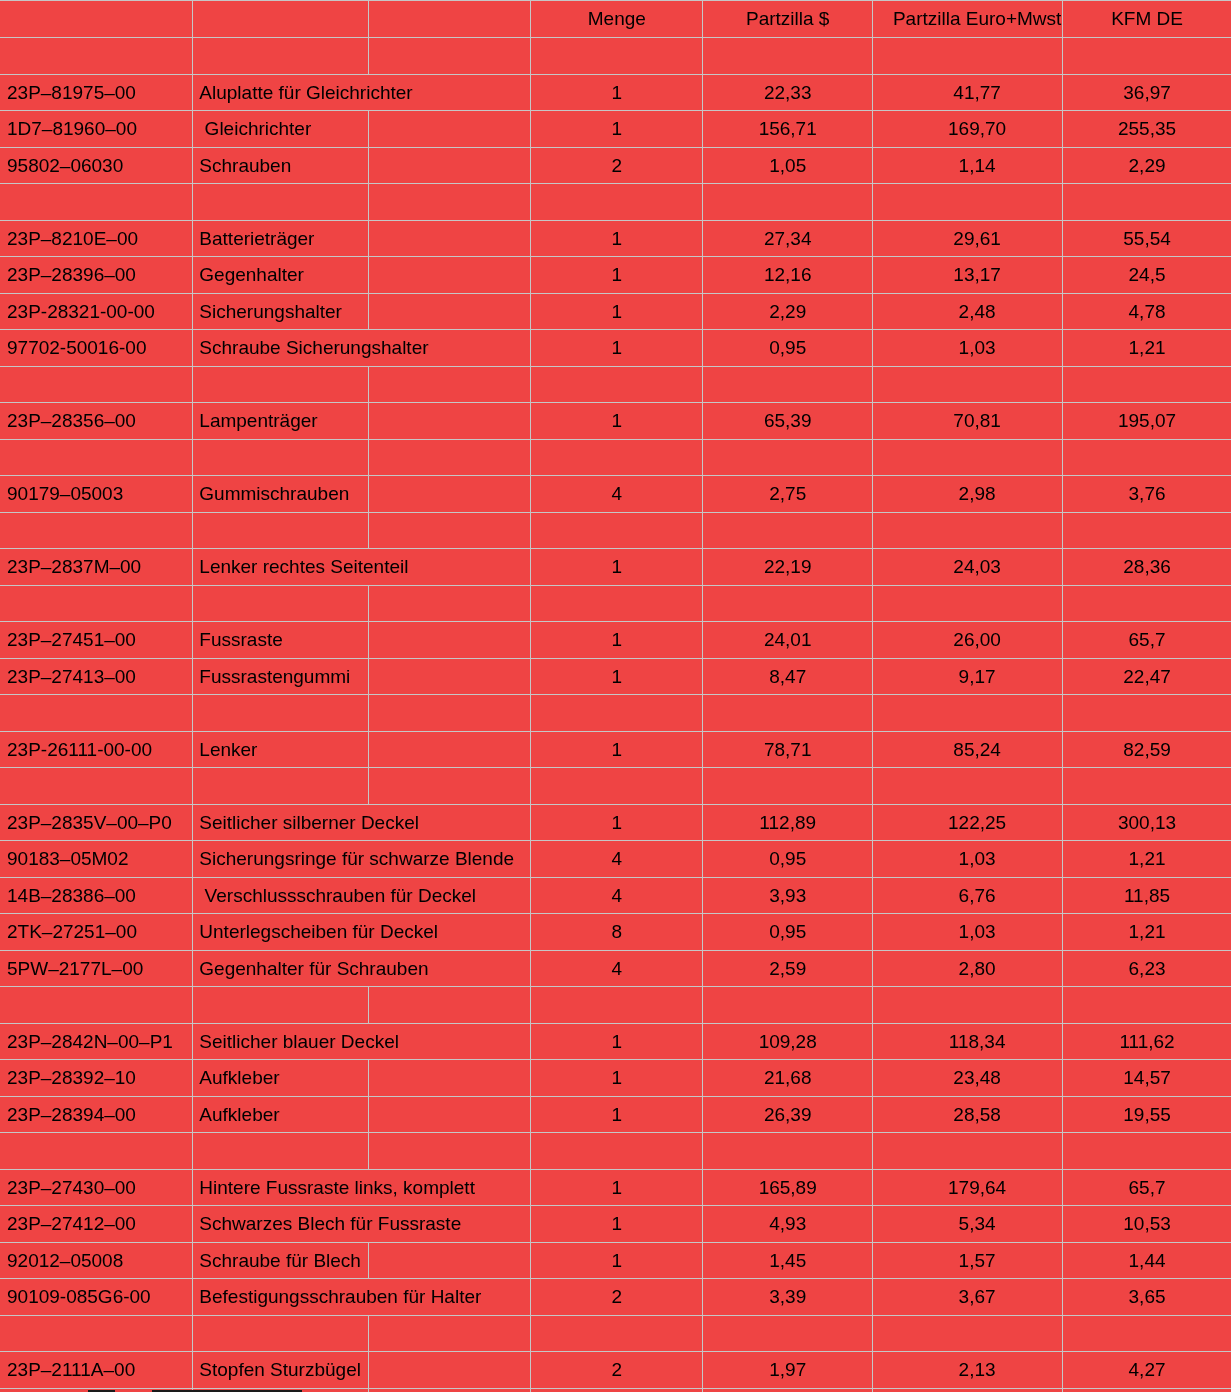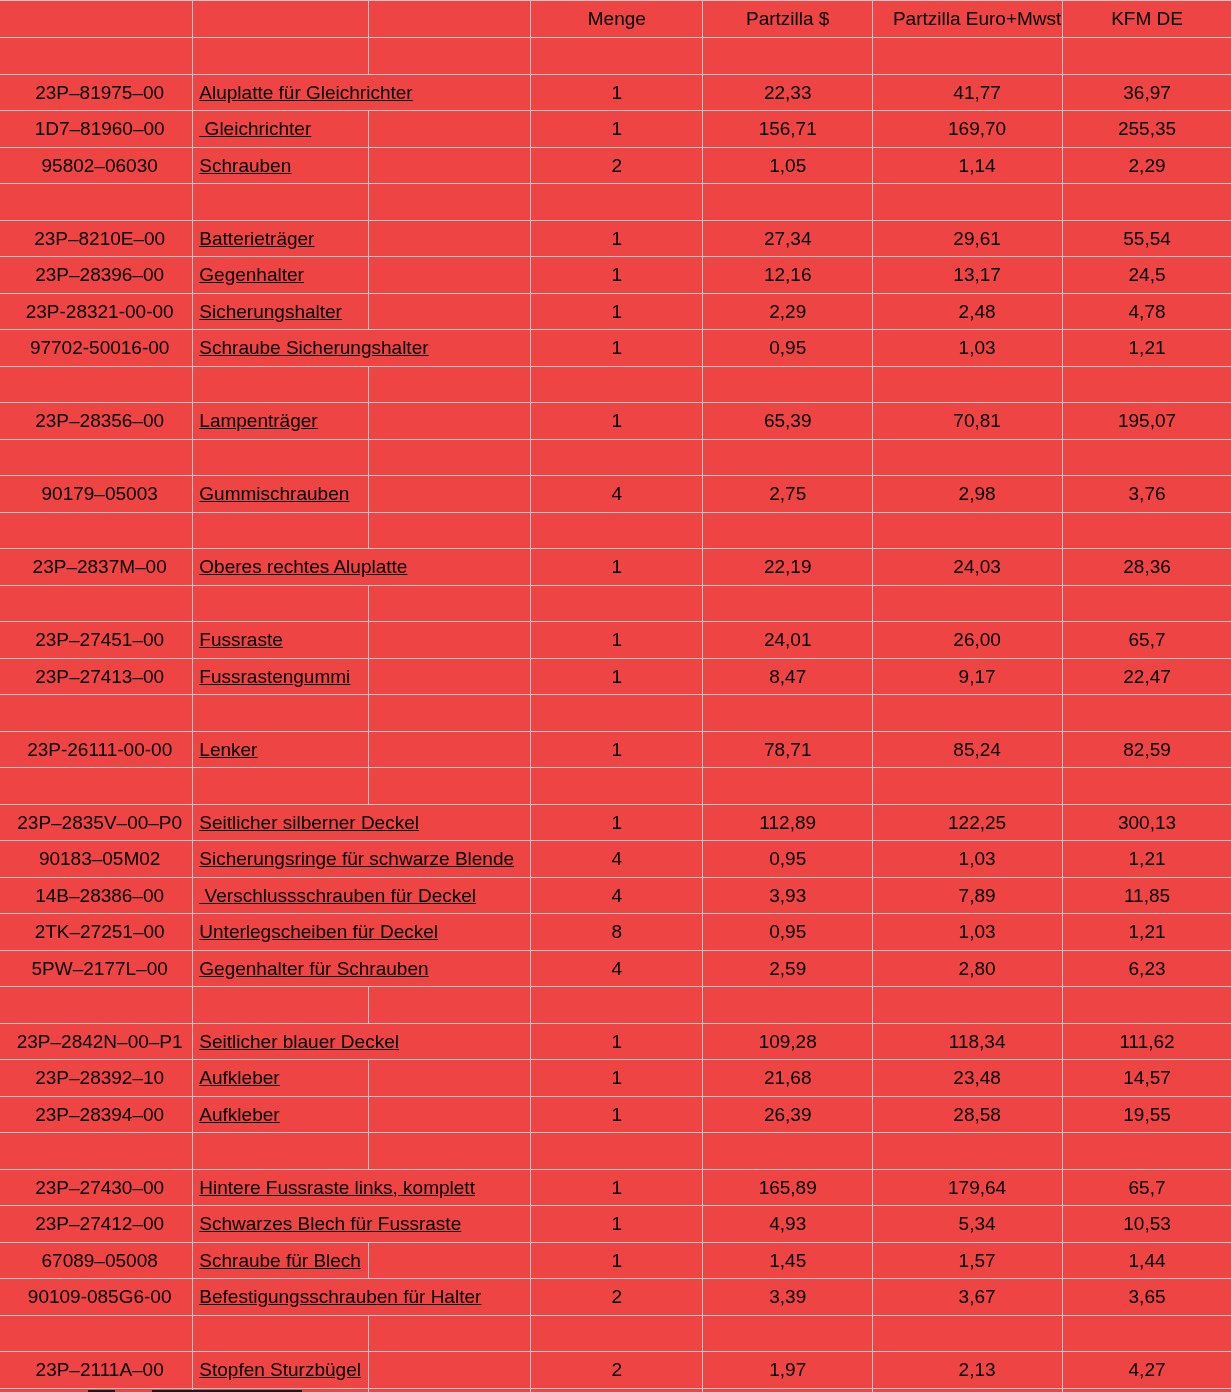--- a/index.html
+++ b/index.html
@@ -23,33 +23,33 @@
   .row.header{height:37px;}
   .cell{
     box-sizing:border-box;
     position:relative;
     border-right:1px solid #c6c6c6;
     white-space:pre;
     line-height:35.5px;
     overflow:visible;
   }
   .header .cell{line-height:36px;}
-  .c1{width:200px;padding-left:7px;text-align:center;}
+  .c1{width:200px;padding-left:7px;}
   .cdesc{width:350px;padding-left:6px;}
   .c4{width:178px;}
   .c5{width:176px;}
   .c6{width:177px;margin-left:19px;}
   .c7{width:174px;border-right:none;}
   .num{text-align:center;padding-left:0;}
   .divider{
     position:absolute;
     left:175px;top:0;bottom:0;width:1px;
     background:#c6c6c6;
   }
-  .desc-text{position:relative;z-index:1;text-decoration:underline;}
+  .desc-text{position:relative;z-index:1;}
   .mark{
     position:absolute;
     top:1389px;height:3px;
     background:#1a1a1a;
   }
 </style>
 </head>
 <body>
 
 <div class="sheet">
@@ -169,21 +169,21 @@
       <div class="row">
         <div class="cell c1"></div>
         <div class="cell cdesc"><span class="divider"></span><span class="desc-text"></span></div>
         <div class="cell c4 num"></div>
         <div class="cell c5 num"></div>
         <div class="cell c6 num"></div>
         <div class="cell c7 num"></div>
       </div>
       <div class="row">
         <div class="cell c1">23P–2837M–00</div>
-        <div class="cell cdesc"><span class="desc-text">Oberes rechtes Aluplatte</span></div>
+        <div class="cell cdesc"><span class="desc-text">Lenker rechtes Seitenteil</span></div>
         <div class="cell c4 num">1</div>
         <div class="cell c5 num">22,19</div>
         <div class="cell c6 num">24,03</div>
         <div class="cell c7 num">28,36</div>
       </div>
       <div class="row">
         <div class="cell c1"></div>
         <div class="cell cdesc"><span class="divider"></span><span class="desc-text"></span></div>
         <div class="cell c4 num"></div>
         <div class="cell c5 num"></div>
@@ -244,21 +244,21 @@
         <div class="cell c4 num">4</div>
         <div class="cell c5 num">0,95</div>
         <div class="cell c6 num">1,03</div>
         <div class="cell c7 num">1,21</div>
       </div>
       <div class="row">
         <div class="cell c1">14B–28386–00</div>
         <div class="cell cdesc"><span class="desc-text"> Verschlussschrauben für Deckel</span></div>
         <div class="cell c4 num">4</div>
         <div class="cell c5 num">3,93</div>
-        <div class="cell c6 num">7,89</div>
+        <div class="cell c6 num">6,76</div>
         <div class="cell c7 num">11,85</div>
       </div>
       <div class="row">
         <div class="cell c1">2TK–27251–00</div>
         <div class="cell cdesc"><span class="desc-text">Unterlegscheiben für Deckel</span></div>
         <div class="cell c4 num">8</div>
         <div class="cell c5 num">0,95</div>
         <div class="cell c6 num">1,03</div>
         <div class="cell c7 num">1,21</div>
       </div>
@@ -320,21 +320,21 @@
       </div>
       <div class="row">
         <div class="cell c1">23P–27412–00</div>
         <div class="cell cdesc"><span class="desc-text">Schwarzes Blech für Fussraste</span></div>
         <div class="cell c4 num">1</div>
         <div class="cell c5 num">4,93</div>
         <div class="cell c6 num">5,34</div>
         <div class="cell c7 num">10,53</div>
       </div>
       <div class="row">
-        <div class="cell c1">67089–05008</div>
+        <div class="cell c1">92012–05008</div>
         <div class="cell cdesc"><span class="divider"></span><span class="desc-text">Schraube für Blech</span></div>
         <div class="cell c4 num">1</div>
         <div class="cell c5 num">1,45</div>
         <div class="cell c6 num">1,57</div>
         <div class="cell c7 num">1,44</div>
       </div>
       <div class="row">
         <div class="cell c1">90109-085G6-00</div>
         <div class="cell cdesc"><span class="desc-text">Befestigungsschrauben für Halter</span></div>
         <div class="cell c4 num">2</div>

